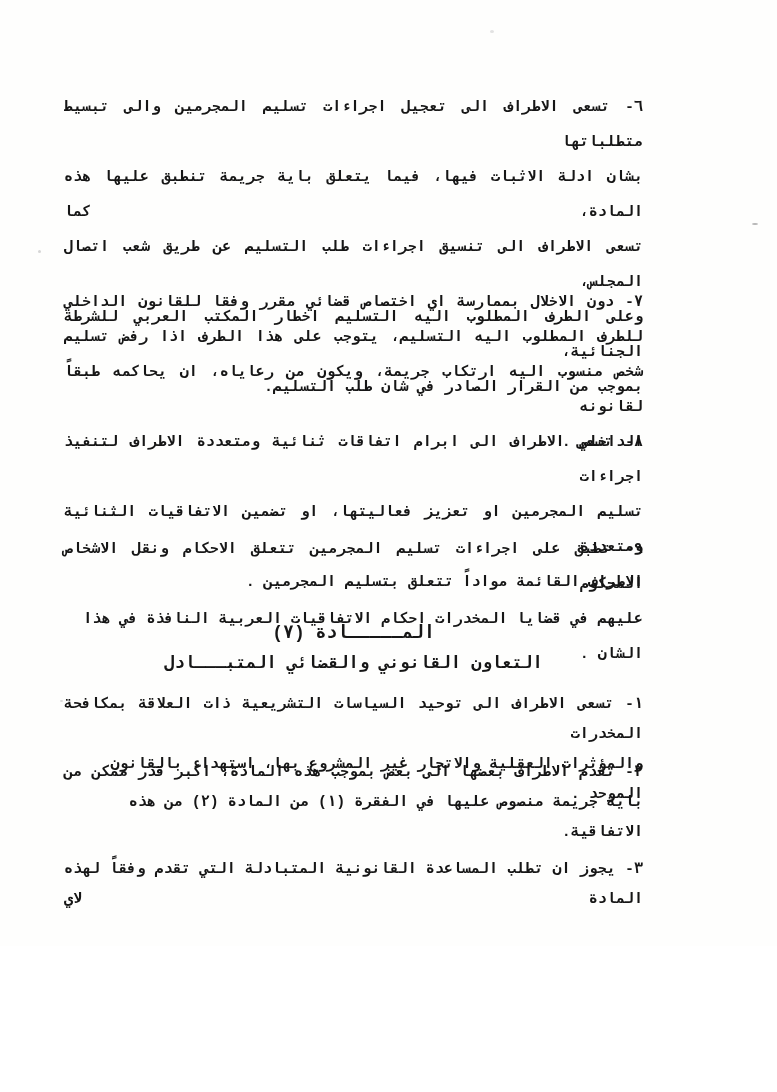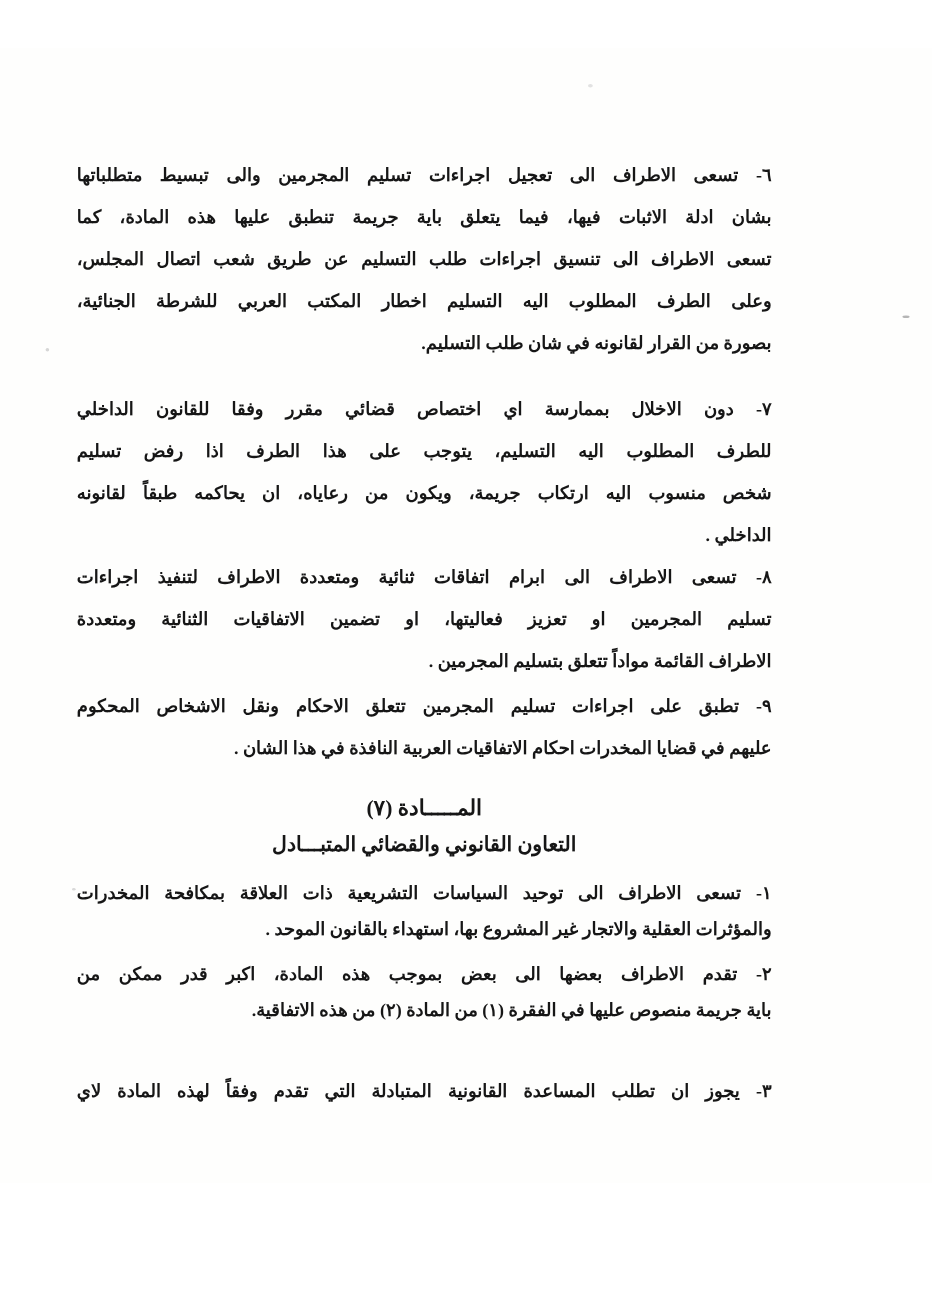--- a/index.html
+++ b/index.html
@@ -2,25 +2,24 @@
 <html lang="ar" dir="rtl"><head>
 <meta charset="utf-8">
 <style>
   html,body{margin:0;padding:0;background:#ffffff;}
   .page{
     position:relative;
     width:777px;height:946px;
     background:#fefefdu;
     background:#fefefd;
     overflow:hidden;
-    font-family:Liberation Serif, serif;
+    font-family:Liberation Mono, monospace;
     font-weight:700;
     color:#161616;
     direction:rtl;
-    margin-top:40px;
   }
   .content{position:absolute;left:64px;right:134px;top:0;height:100%;}
   .item{position:absolute;left:0;right:0;}
   .ln{
     font-size:15px;
     line-height:35px;
     text-align:justify;
     text-align-last:justify;
   }
   .sec-b .ln{line-height:30px;}
@@ -57,21 +56,21 @@
   <div class="content">
 
     <div class="item sec-a" style="top:90px">
       <div class="ln">
         <span class="num">٦-</span>
         <span>تسعى الاطراف الى تعجيل اجراءات تسليم المجرمين والى تبسيط متطلباتها</span>
       </div>
       <div class="ln">بشان ادلة الاثبات فيها، فيما يتعلق باية جريمة تنطبق عليها هذه المادة، كما</div>
       <div class="ln">تسعى الاطراف الى تنسيق اجراءات طلب التسليم عن طريق شعب اتصال المجلس،</div>
       <div class="ln">وعلى الطرف المطلوب اليه التسليم اخطار المكتب العربي للشرطة الجنائية،</div>
-      <div class="ln last">بصورة من القرار لقانونه في شان طلب التسليم.</div>
+      <div class="ln last">بموجب من القرار الصادر في شان طلب التسليم.</div>
     </div>
 
     <div class="item sec-a" style="top:285px">
       <div class="ln">
         <span class="num">٧-</span>
         <span>دون الاخلال بممارسة اي اختصاص قضائي مقرر وفقا للقانون الداخلي</span>
       </div>
       <div class="ln">للطرف المطلوب اليه التسليم، يتوجب على هذا الطرف اذا رفض تسليم</div>
       <div class="ln">شخص منسوب اليه ارتكاب جريمة، ويكون من رعاياه، ان يحاكمه طبقاً لقانونه</div>
       <div class="ln last">الداخلي .</div>

